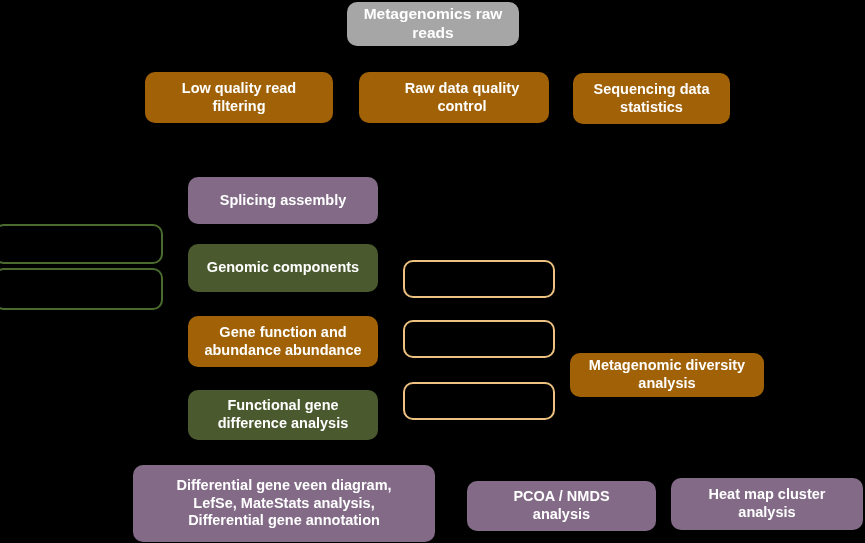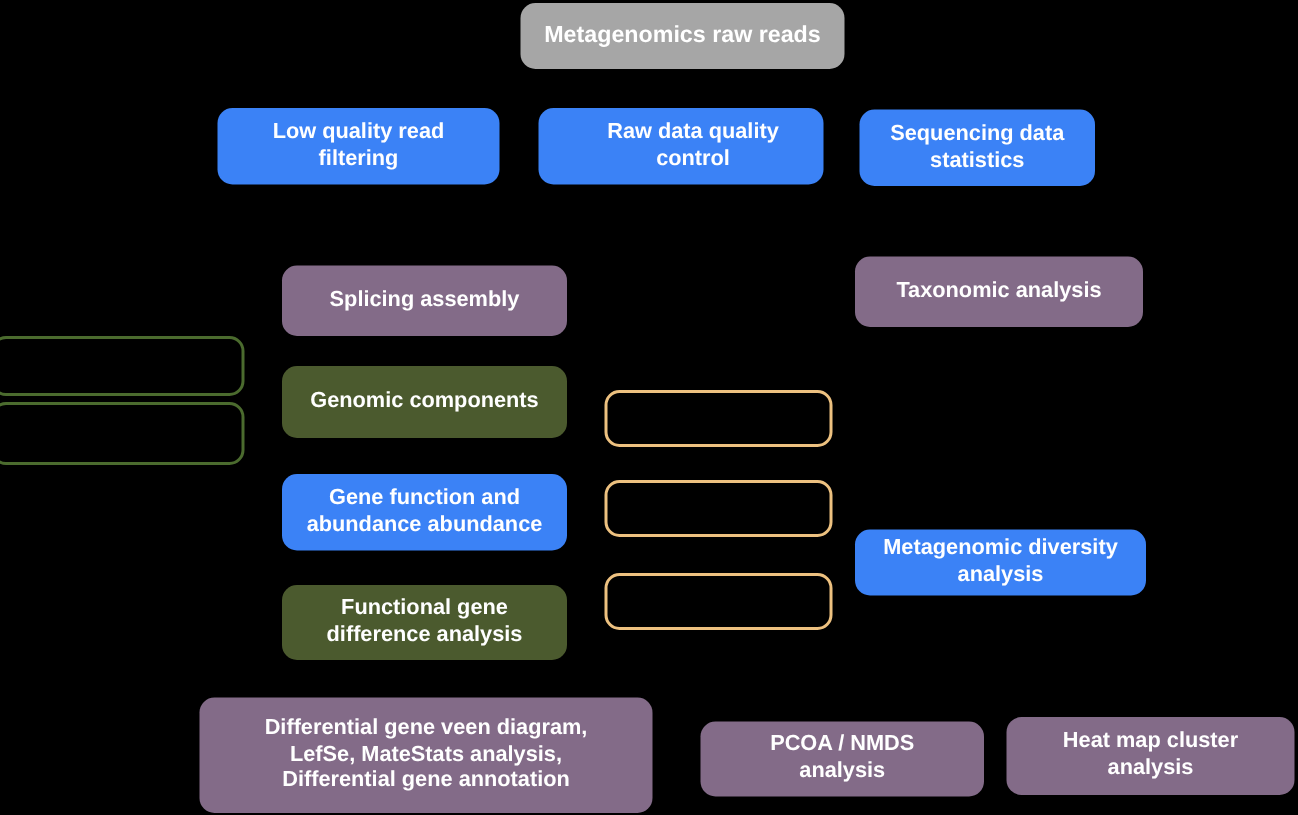--- a/index.html
+++ b/index.html
@@ -25,54 +25,53 @@
     text-align: center;
     border-radius: 10px;
     color: #ffffff;
     font-weight: bold;
     line-height: 1.22;
     padding: 2px 8px;
     box-shadow: 3px 3px 3px rgba(0,0,0,0.55);
     white-space: pre-line;
   }
   .node.fill-gray    { background: #a6a6a6; }
-  .node.fill-orange  { background: #3b82f6; text-align: center; }
+  .node.fill-orange  { background: #a16207; text-align: center; }
   .node.fill-purple  { background: #836b88; }
   .node.fill-green   { background: #4b5a2e; }
 
   .node.outline-orange {
     background: transparent;
     border: 2px solid #edc180;
     box-shadow: none;
   }
   .node.outline-green {
     background: transparent;
     border: 2px solid #4b6b2e;
     box-shadow: none;
   }
 </style>
 </head>
 <body>
 
 <div id="canvas">
 
-  <div class="node fill-gray" style="left:347px; top:2px; width:216px; height:44px; font-size:15.5px;">Metagenomics raw reads</div>
+  <div class="node fill-gray" style="left:347px; top:2px; width:172px; height:44px; font-size:15.5px;">Metagenomics raw reads</div>
 
   <div class="node fill-orange" style="left:145px; top:72px; width:188px; height:51px; font-size:14.5px;">Low quality read
 filtering</div>
 
   <div class="node fill-orange" style="left:359px; top:72px; width:190px; height:51px; font-size:14.5px;padding-left:24px;">Raw data quality
 control</div>
 
   <div class="node fill-orange" style="left:573px; top:73px; width:157px; height:51px; font-size:14.5px;">Sequencing data
 statistics</div>
 
   <div class="node fill-purple" style="left:188px; top:177px; width:190px; height:47px; font-size:14.5px;">Splicing assembly</div>
 
-  <div class="node fill-purple" style="left:570px; top:171px; width:192px; height:47px; font-size:14.5px;">Taxonomic analysis</div>
 
   <div class="node fill-green" style="left:188px; top:244px; width:190px; height:48px; font-size:14.5px;">Genomic components</div>
 
 
   <div class="node fill-orange" style="left:188px; top:316px; width:190px; height:51px; font-size:14.5px;">Gene function and
 abundance abundance</div>
 
   <div class="node fill-orange" style="left:570px; top:353px; width:194px; height:44px; font-size:14.5px;">Metagenomic diversity
 analysis</div>
 

